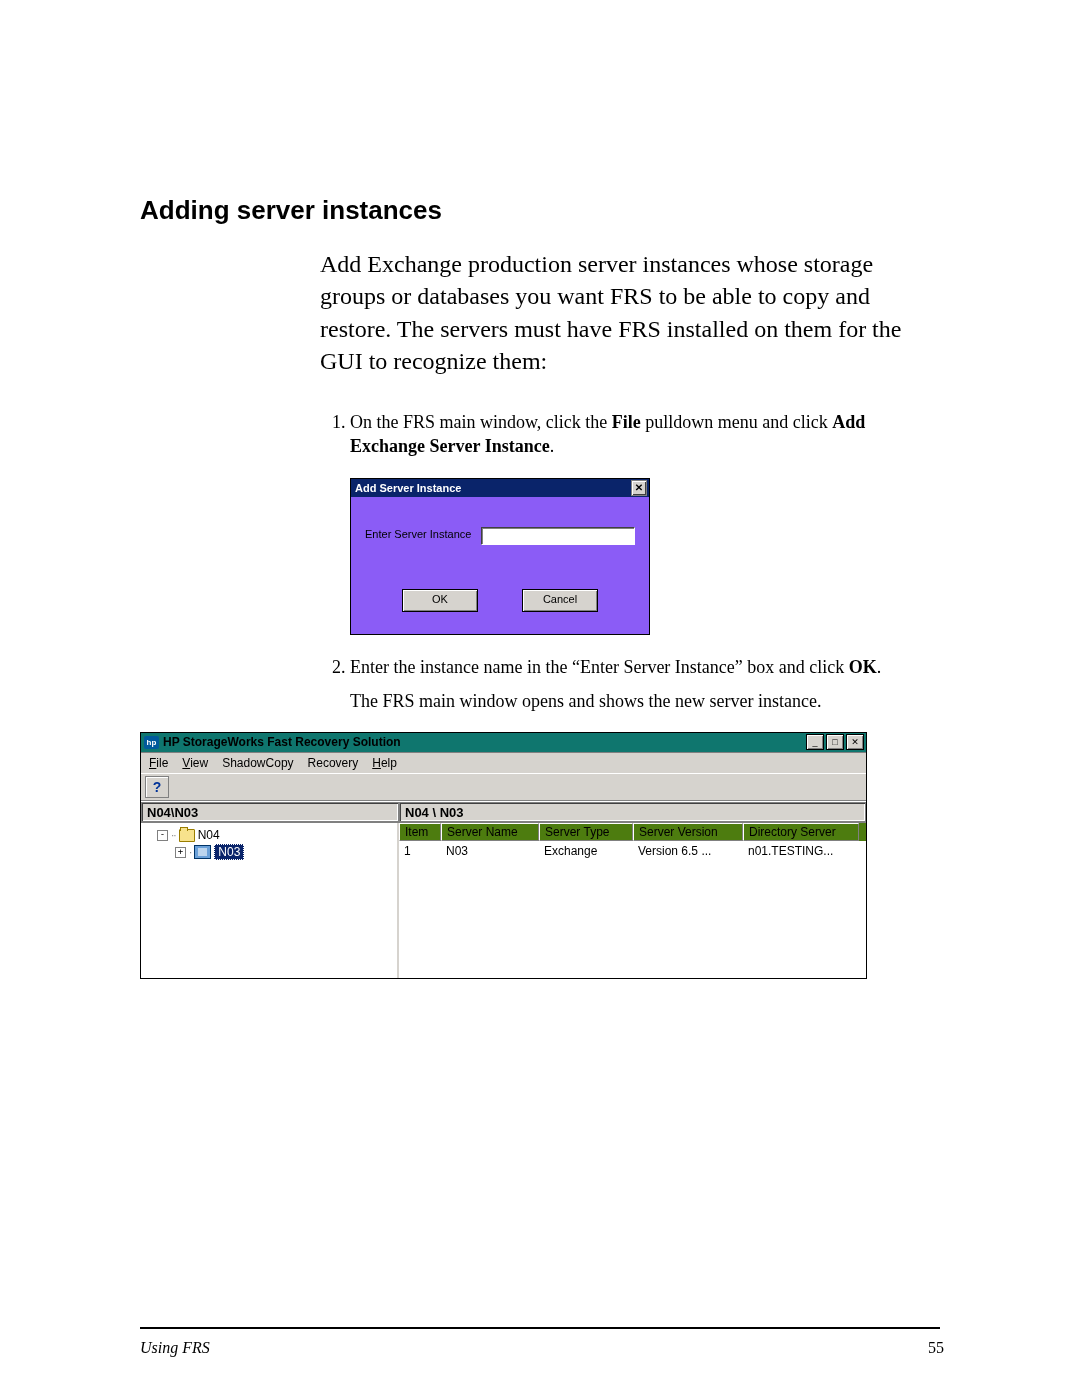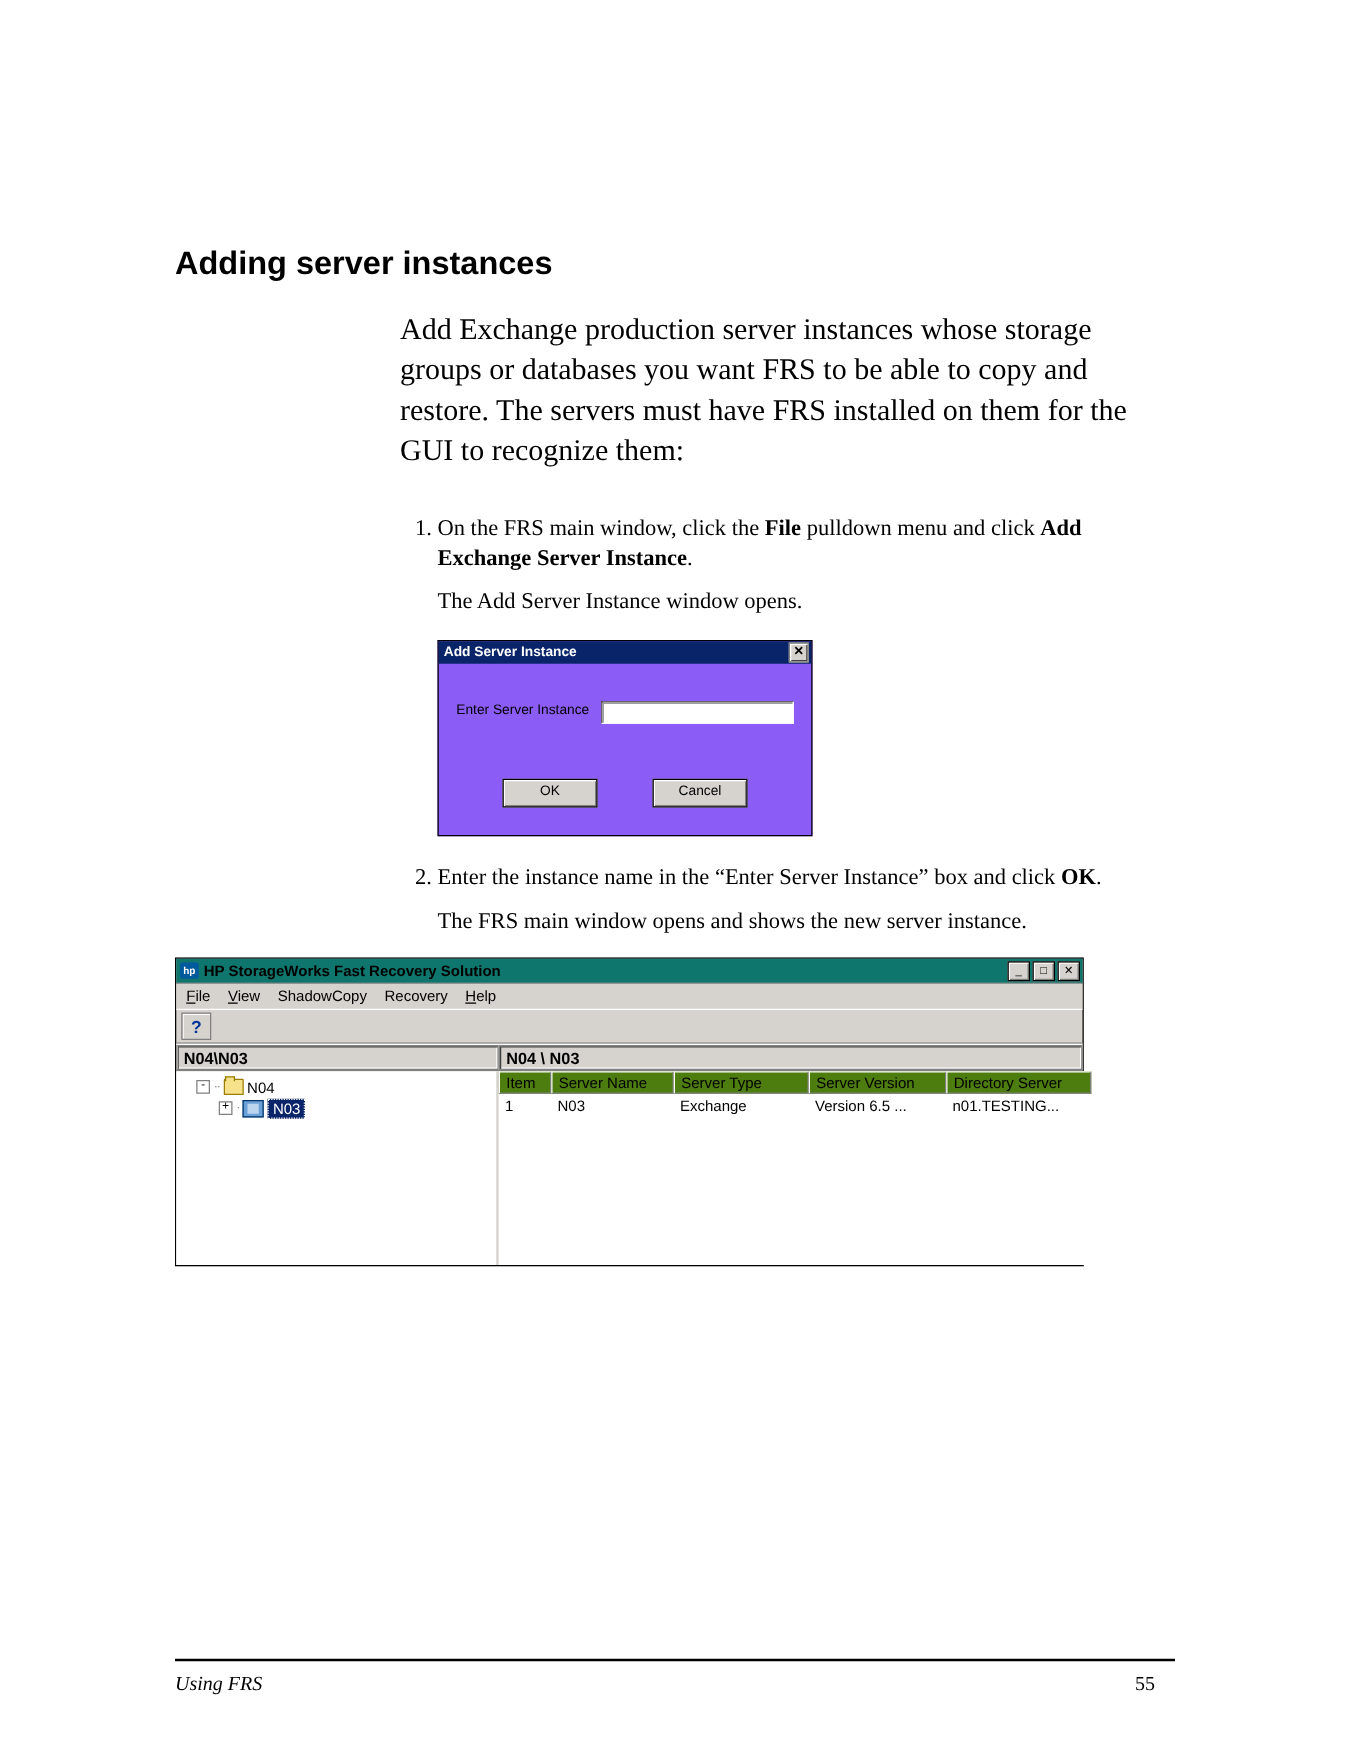--- a/index.html
+++ b/index.html
@@ -275,34 +275,34 @@
     font-size: 12px;
   }
   .list-c {
     padding: 1px 5px;
     box-sizing: border-box;
     white-space: nowrap;
     overflow: hidden;
   }
   .c-item { width: 42px; }
   .c-name { width: 98px; }
-  .c-type { width: 108px; }
+  .c-type { width: 94px; }
   .c-ver  { width: 110px; }
   .c-dir  { width: 116px; }
 
   
   .footer-rule {
     position: absolute;
     left: 140px; right: 140px;
     bottom: 68px;
     border-top: 2px solid #000;
   }
   .footer {
     position: absolute;
-    left: 140px; right: 156px;
+    left: 140px; right: 136px;
     bottom: 40px;
     display: flex;
     justify-content: space-between;
     font-style: italic;
     font-size: 16px;
     font-family: "Times New Roman", serif;
   }
   .footer .pageno { font-style: normal; }
 </style>
 </head>
@@ -310,21 +310,20 @@
 
 <div class="page">
 
   <h2 class="heading">Adding server instances</h2>
 
   <div class="intro">Add Exchange production server instances whose storage groups or databases you want FRS to be able to copy and restore. The servers must have FRS installed on them for the GUI to recognize them:</div>
 
   <ol class="steps">
     <li>
       <span>On the FRS main window, click the </span><span class="bold">File</span><span> pulldown menu and click </span><span class="bold">Add Exchange Server Instance</span><span>.</span>
-      <p>The Add Server Instance window opens.</p>
 
       
       <div class="dialog-wrap">
         <div class="dialog">
           <div class="dlg-titlebar">
             <span>Add Server Instance</span>
             <div class="dlg-close">✕</div>
           </div>
           <div class="dlg-body">
             <div class="dlg-row">

